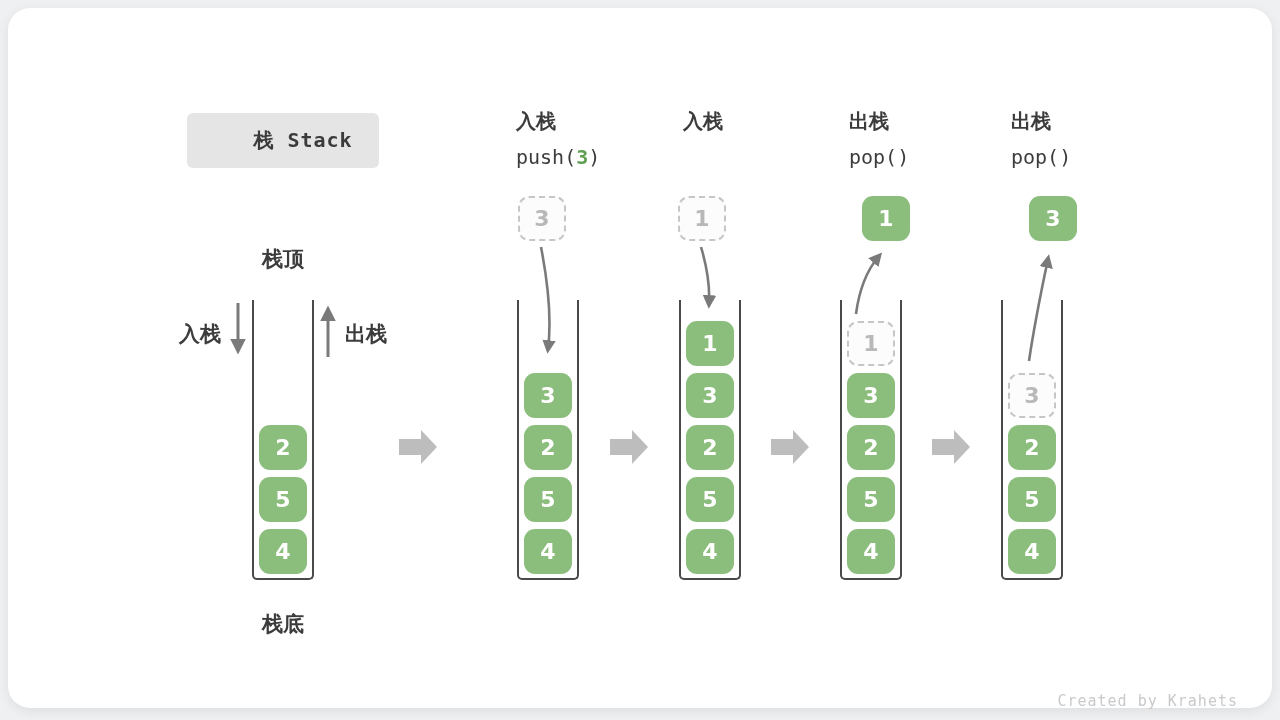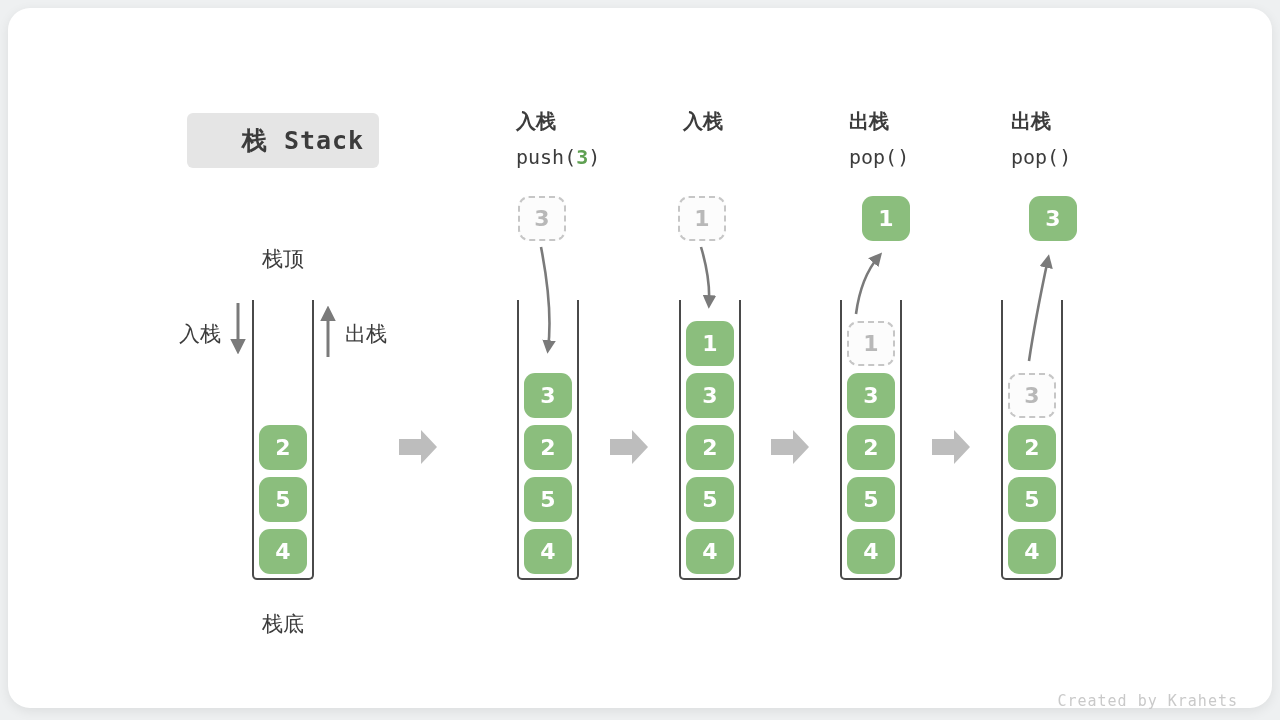--- a/index.html
+++ b/index.html
@@ -15,21 +15,21 @@
     background:#ffffff; border-radius:22px;
     box-shadow:0 3px 12px rgba(0,0,0,0.08);
     z-index:0;
   }
   .abs { position:absolute; z-index:2; }
   .title-box {
     left:187px; top:113px; width:192px; height:55px;
     background:#E5E5E5; border-radius:6px;
     display:flex; align-items:center; justify-content:center;
     font-family:"DejaVu Sans Mono","DejaVu Sans",monospace;
-    font-size:25px; font-weight:bold; color:#3B3B3B; letter-spacing:1px;padding-left:40px;
+    font-size:20px; font-weight:bold; color:#3B3B3B; letter-spacing:1px;padding-left:40px;
   }
   .op-label { top:108px; width:170px; }
   .op-cn {
     font-size:20px; font-weight:bold; color:#3C3C3C;
     line-height:26px; margin-bottom:10px;
   }
   .op-code {
     font-family:"DejaVu Sans Mono","DejaVu Sans",monospace;
     font-size:20px; color:#3C3C3C; line-height:26px;
   }
@@ -47,21 +47,21 @@
     background:#8BBE7D; color:#FFFFFF;
     font-size:22px; font-weight:bold;
     font-family:"DejaVu Sans","Liberation Sans",sans-serif;
     display:flex; align-items:center; justify-content:center;
   }
   .ghost {
     background:#FCFCFC;
     border:2px dashed #C6C6C6;
     color:#B8B8B8;
   }
-  .cn-label { font-size:21px; font-weight:normal; color:#3C3C3C; text-align:center; }
+  .cn-label { font-size:21px; font-weight:bold; color:#3C3C3C; text-align:center; }
   .footer {
     right:42px; top:675px;
     font-family:"DejaVu Sans Mono","DejaVu Sans",monospace;
     font-size:15px; color:#C9C9C9; letter-spacing:1px;margin-top:17px;
   }
   svg.overlay { position:absolute; left:0; top:0; z-index:1; pointer-events:none; }
 </style>
 </head>
 <body>
 

